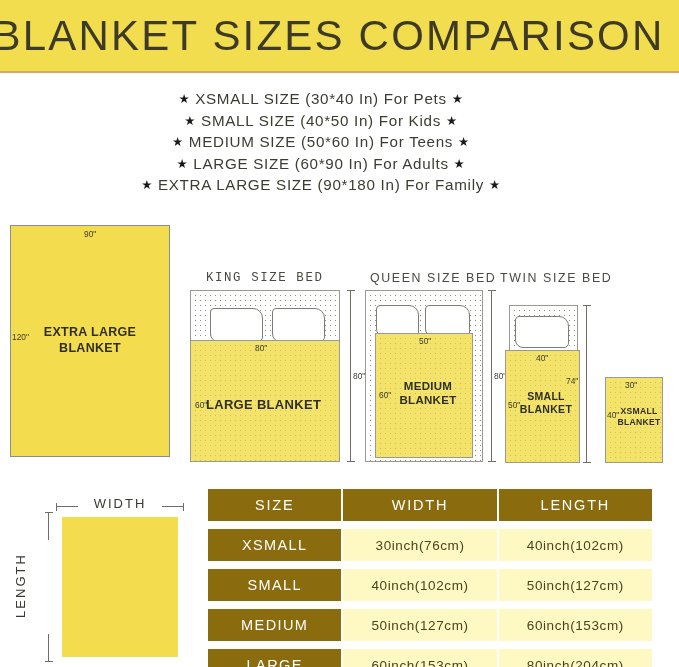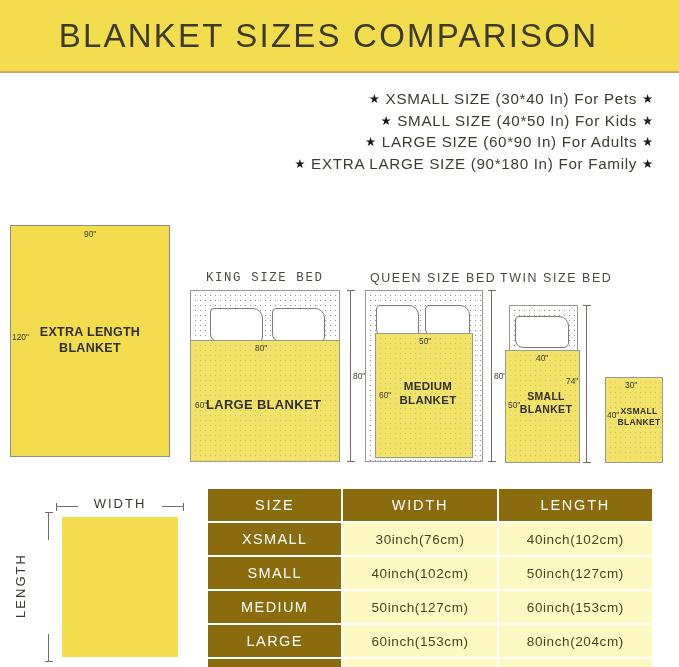--- a/index.html
+++ b/index.html
@@ -12,29 +12,28 @@
   
   .banner{
     position:absolute;left:0;top:0;width:679px;height:73px;
     background:#f2dd4e;
     border-bottom:2px solid #d8a65c;
     box-sizing:border-box;
   }
   .banner-title{
     position:absolute;left:0;top:0;width:657px;height:71px;
     display:flex;align-items:center;justify-content:center;
-    font-size:33px;letter-spacing:2.2px;font-weight:400;
+    font-size:42px;letter-spacing:2.2px;font-weight:400;
     color:#3d3a28;white-space:nowrap;
   }
 
   
   .bullets{
     position:absolute;left:0;top:88px;width:642px;
-    text-align:right;
-    margin-left:12px;
+    text-align:center;
   }
   .bullet-line{
     font-size:15.2px;letter-spacing:0.7px;color:#3c3c33;
     line-height:21px;white-space:nowrap;
   }
   .star{font-size:12.5px;color:#1a1a1a;vertical-align:1.5px;}
 
   
   .stage{position:absolute;left:0;top:215px;width:679px;height:270px;}
 
@@ -95,21 +94,21 @@
   .key-l-line{position:absolute;left:48px;top:512px;width:1px;height:150px;background:#6e6e66;}
   .key-l-line::before,.key-l-line::after{content:"";position:absolute;left:-3.5px;height:1px;width:8px;background:#6e6e66;}
   .key-l-line::before{top:0;} .key-l-line::after{bottom:0;}
   .key-l-text{position:absolute;left:-28px;top:578px;width:96px;text-align:center;
     font-size:13px;letter-spacing:2px;color:#3a3a33;
     transform:rotate(-90deg);}
   .key-l-mask{position:absolute;left:41px;top:540px;width:15px;height:94px;background:#fff;}
 
   
   .tbl{position:absolute;left:208px;top:489px;width:444px;}
-  .tbl-row{display:flex;margin-bottom:2px;}
+  .tbl-row{display:flex;margin-bottom:8px;}
   .tc{
     box-sizing:border-box;height:32px;display:flex;align-items:center;
     justify-content:center;white-space:nowrap;
   }
   .tc-size{width:134px;background:#8a6b0e;color:#fff;font-size:14.5px;letter-spacing:1.4px;margin-right:2px;}
   .tc-val{width:154px;background:#fef9c3;color:#4a4320;font-size:13.5px;letter-spacing:.6px;margin-right:2px;}
   .tbl-row.head .tc-size,.tbl-row.head .tc-val{background:#8a6b0e;color:#fff;font-size:14.5px;letter-spacing:1.8px;}
   .tc-val:last-child{margin-right:0;}
 </style>
 </head>
@@ -125,37 +124,42 @@
     <span>XSMALL SIZE (30*40 In) For Pets</span>
     <span class="star">★</span>
   </div>
   <div class="bullet-line">
     <span class="star">★</span>
     <span>SMALL SIZE (40*50 In) For Kids</span>
     <span class="star">★</span>
   </div>
   <div class="bullet-line">
     <span class="star">★</span>
+    <span>MEDIUM SIZE (50*60 In) For Teens</span>
+    <span class="star">★</span>
+  </div>
+  <div class="bullet-line">
+    <span class="star">★</span>
     <span>LARGE SIZE (60*90 In) For Adults</span>
     <span class="star">★</span>
   </div>
   <div class="bullet-line">
     <span class="star">★</span>
     <span>EXTRA LARGE SIZE (90*180 In) For Family</span>
     <span class="star">★</span>
   </div>
 </div>
 
 <div class="stage">
 
   <div class="blanket plain" style="left:10px;top:10px;width:160px;height:232px;"></div>
   <div class="lbl-tiny" style="left:84px;top:14px;">90"</div>
   <div class="lbl-tiny" style="left:12px;top:117px;">120"</div>
   <div class="lbl-name xl" style="left:10px;top:109px;width:160px;">
-    <div>EXTRA LENGTH</div>
+    <div>EXTRA LARGE</div>
     <div>BLANKET</div>
   </div>
 
   <div class="bed-title" style="left:206px;top:56px;font-family:Liberation Mono, monospace;">KING  SIZE  BED</div>
   <div class="mattress" style="left:190px;top:75px;width:150px;height:172px;"></div>
   <div class="pillow" style="left:210px;top:93px;width:53px;height:34px;"></div>
   <div class="pillow" style="left:272px;top:93px;width:53px;height:34px;"></div>
   <div class="blanket" style="left:190px;top:125px;width:150px;height:122px;"></div>
   <div class="lbl-tiny" style="left:255px;top:128px;">80"</div>
   <div class="lbl-tiny" style="left:195px;top:185px;">60"</div>

